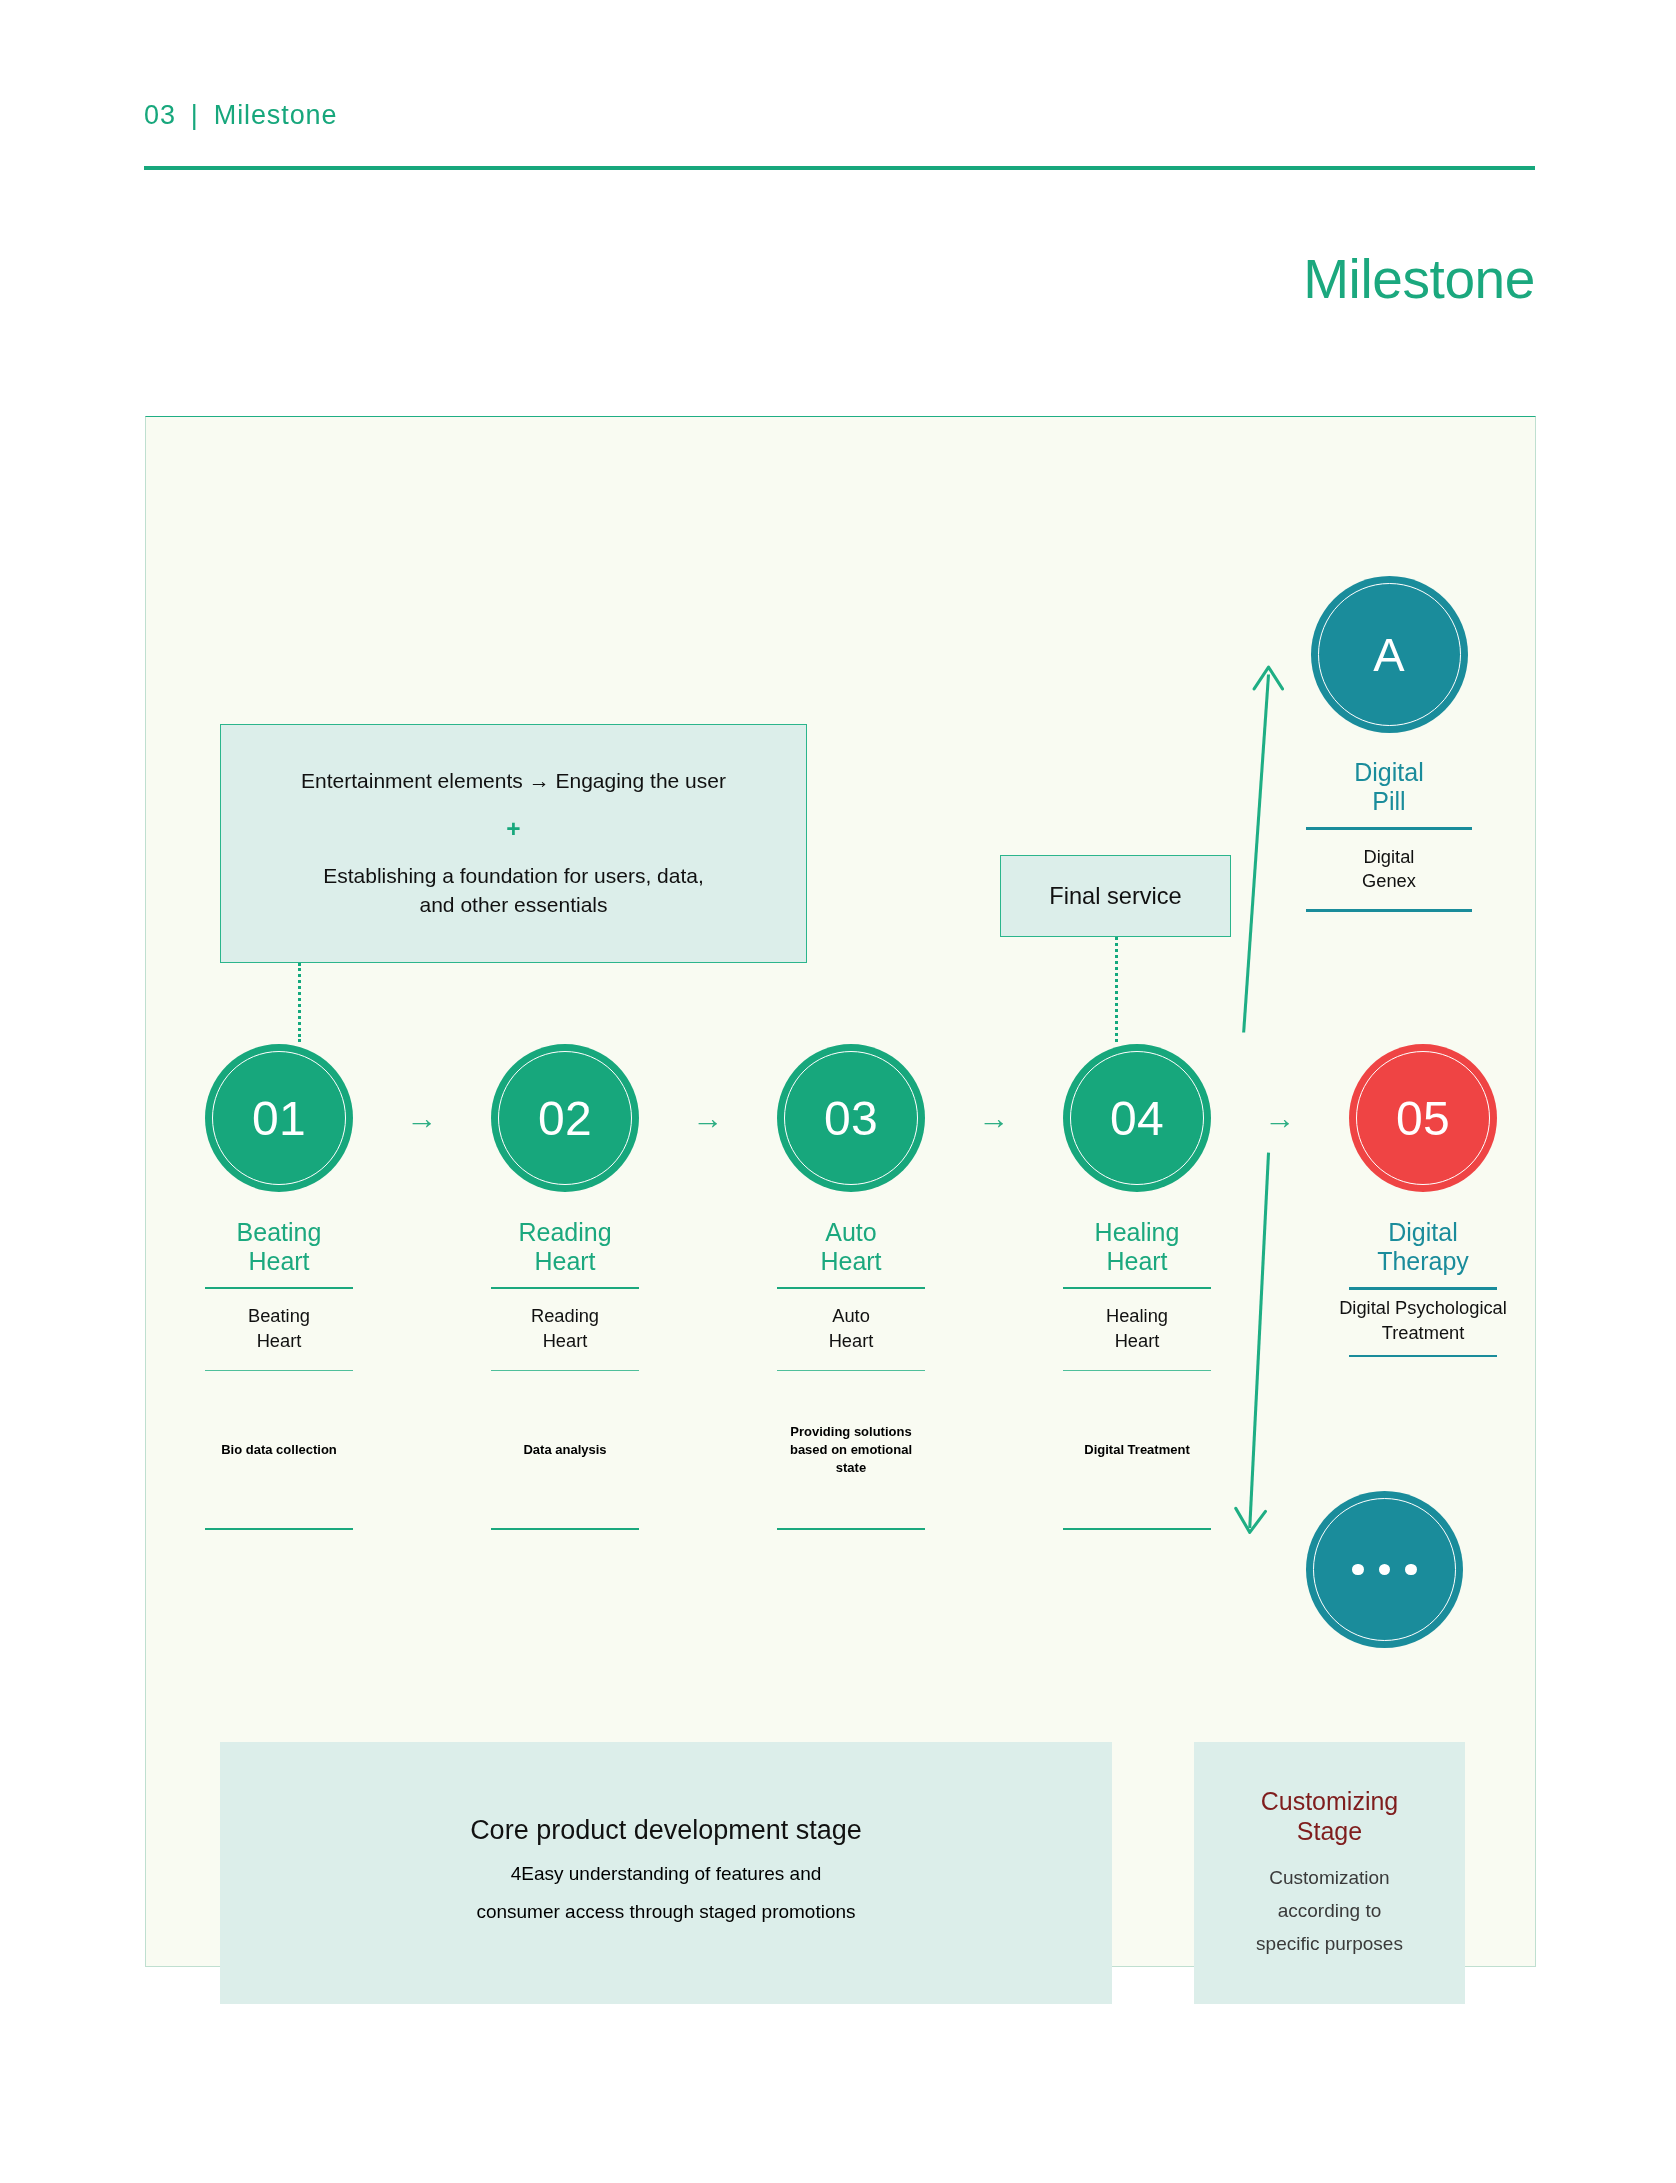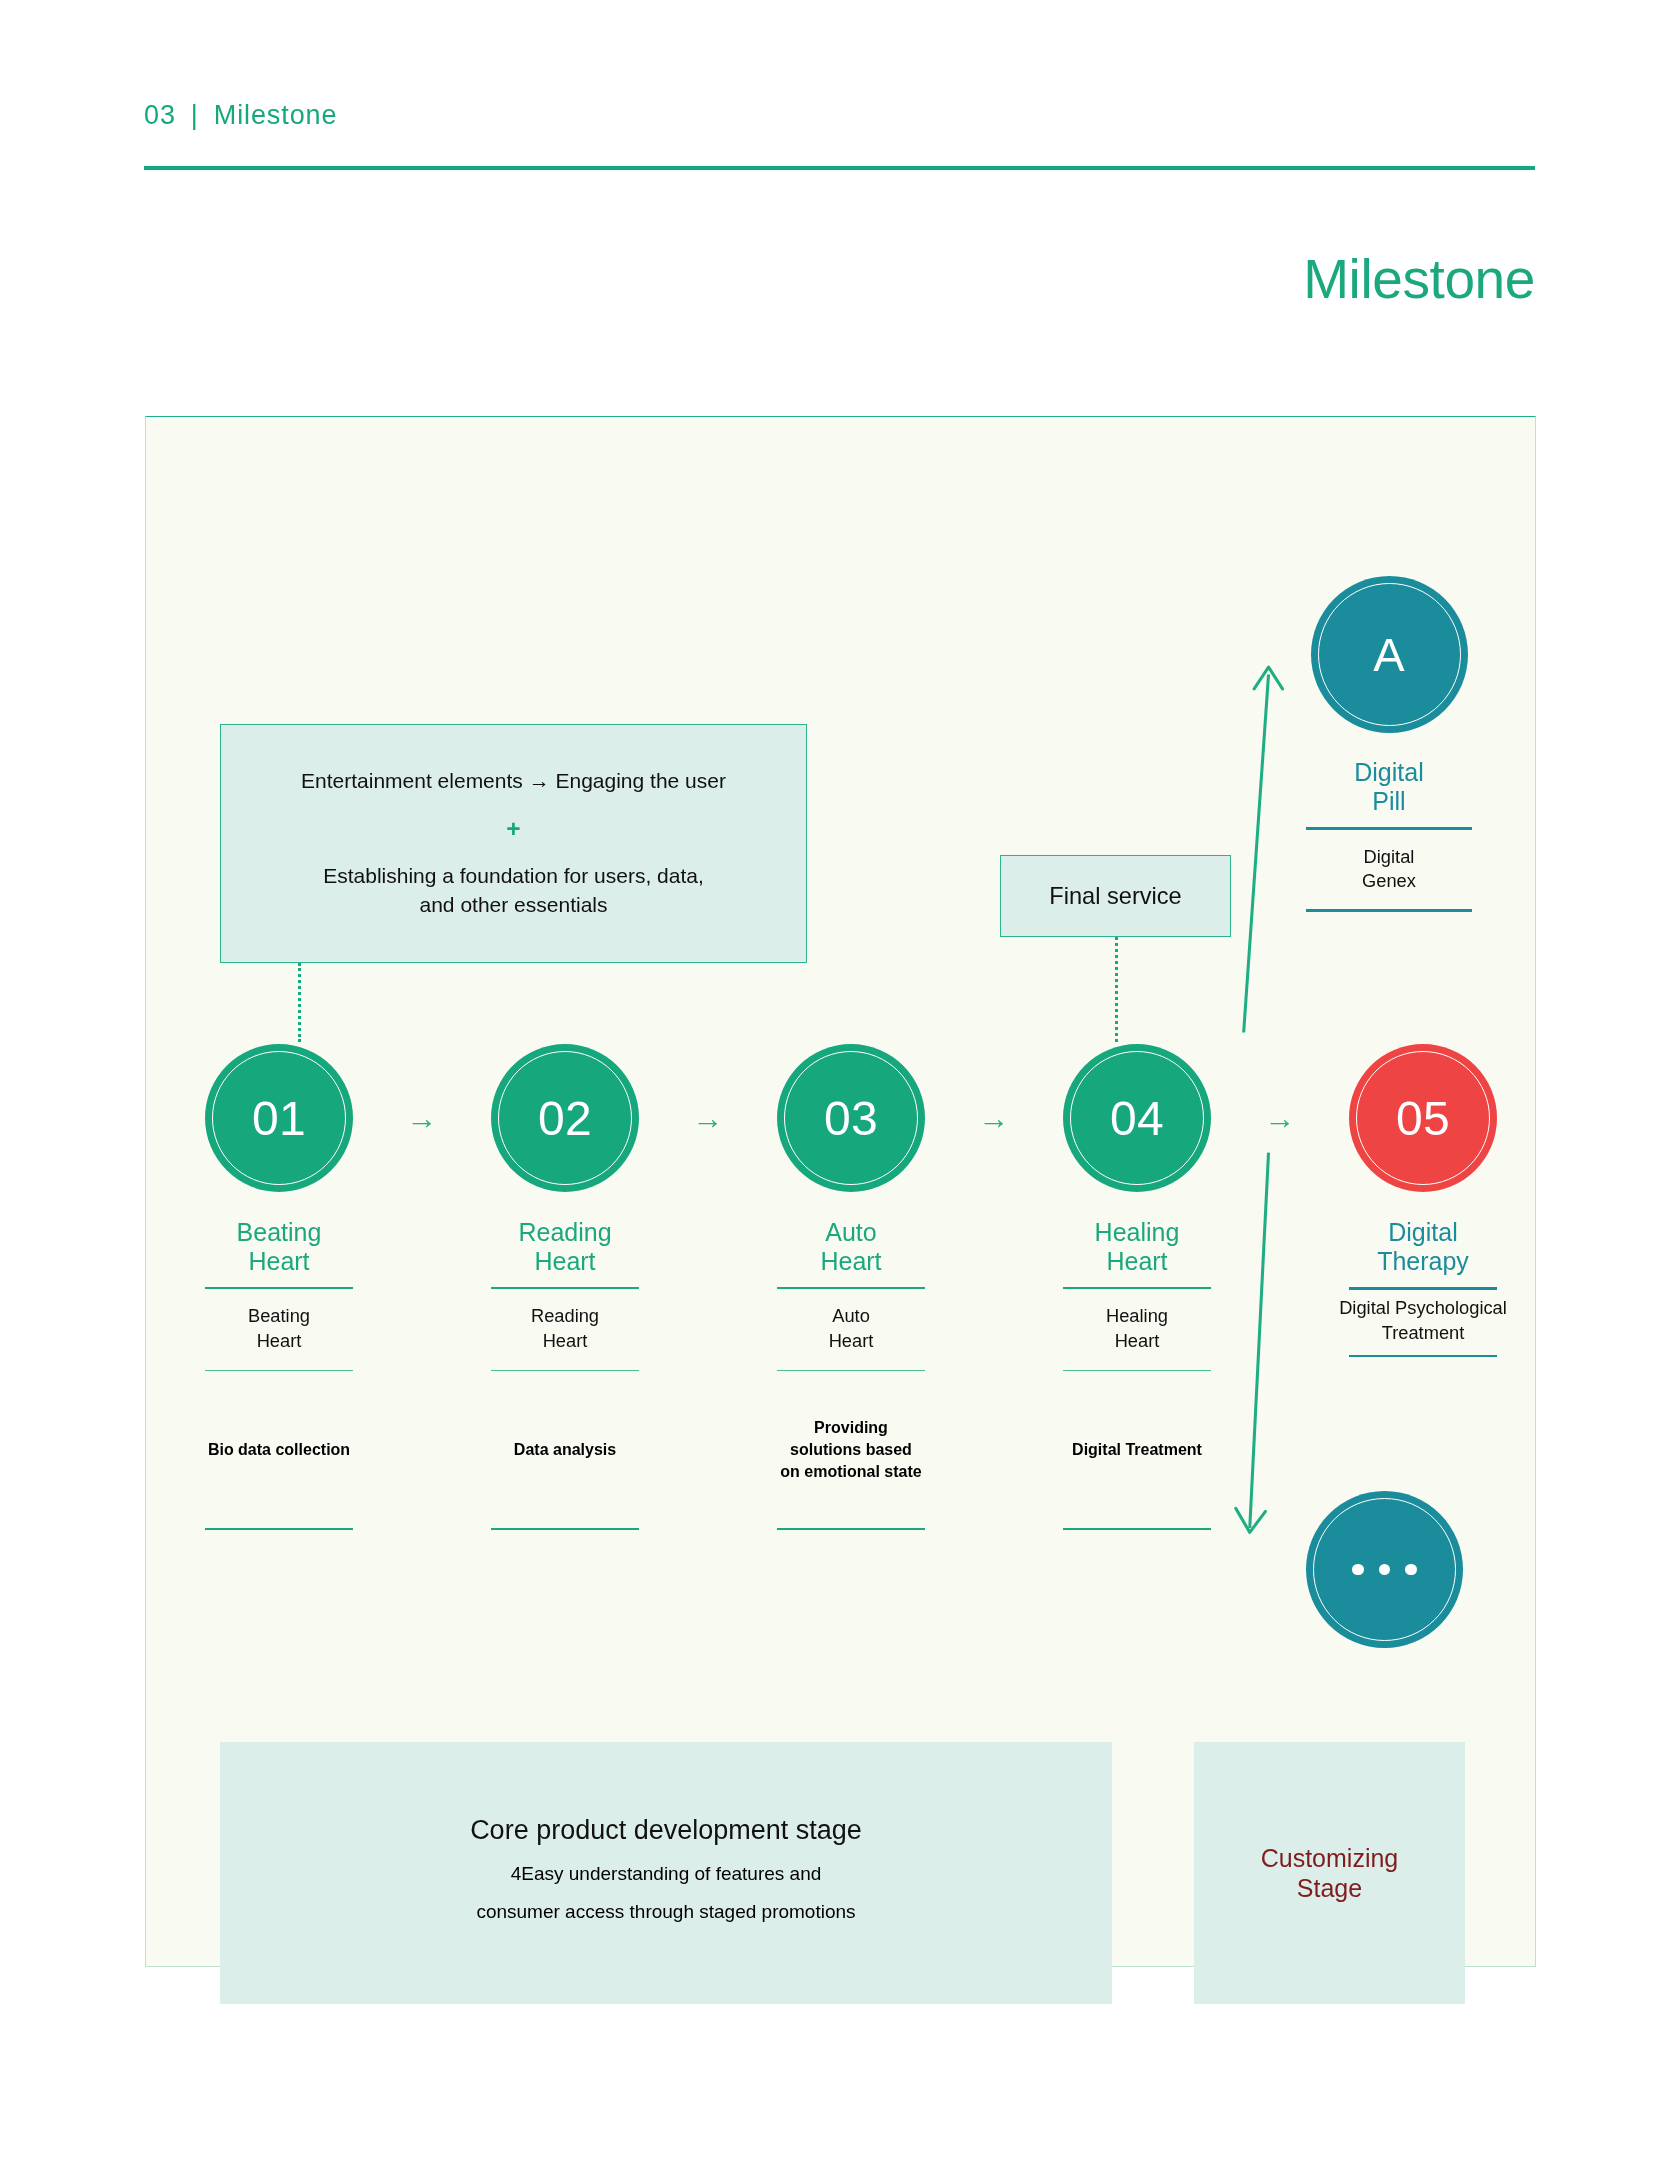--- a/index.html
+++ b/index.html
@@ -113,21 +113,21 @@
   .col.teal .ttl { color: #1A8C9B; }
   .rule { height: 1.7px; background: #1BA87E; width: 100%; }
   .col.teal .rule { background: #1A8C9B; height: 2.6px; }
   .rule.thin { height: 1.3px; background: #4FBF9B; }
   .col .sub {
     font-size: 18.3px; color: #111; line-height: 1.36;
     padding: 15px 0 16.6px;
     min-height: 65px;
   }
   .col .desc {
-    font-size: 16px; color: #000; font-weight: 700; line-height: 1.36;
+    font-size: 13px; color: #000; font-weight: 700; line-height: 1.36;
     padding: 23px 1.7px 23px;
     min-height: 157px;
     display: flex; align-items: center; justify-content: center;
   }
   
   .col5-wide { position: relative; }
   .col5-wide .desc-wide {
     position: absolute; left: -57px; width: 262px;
     font-size: 18.3px; color: #111; font-weight: 400; line-height: 1.36;
     top: 6.1px;
@@ -358,16 +358,21 @@
       <div>4Easy understanding of features and</div>
       <div>consumer access through staged promotions</div>
     </div>
   </div>
 
   <div class="sum" id="sum-custom">
     <div class="h">
       <div>Customizing</div>
       <div>Stage</div>
     </div>
+    <div class="p">
+      <div>Customization</div>
+      <div>according to</div>
+      <div>specific purposes</div>
+    </div>
   </div>
 
 </div>
 
 
 </body></html>

